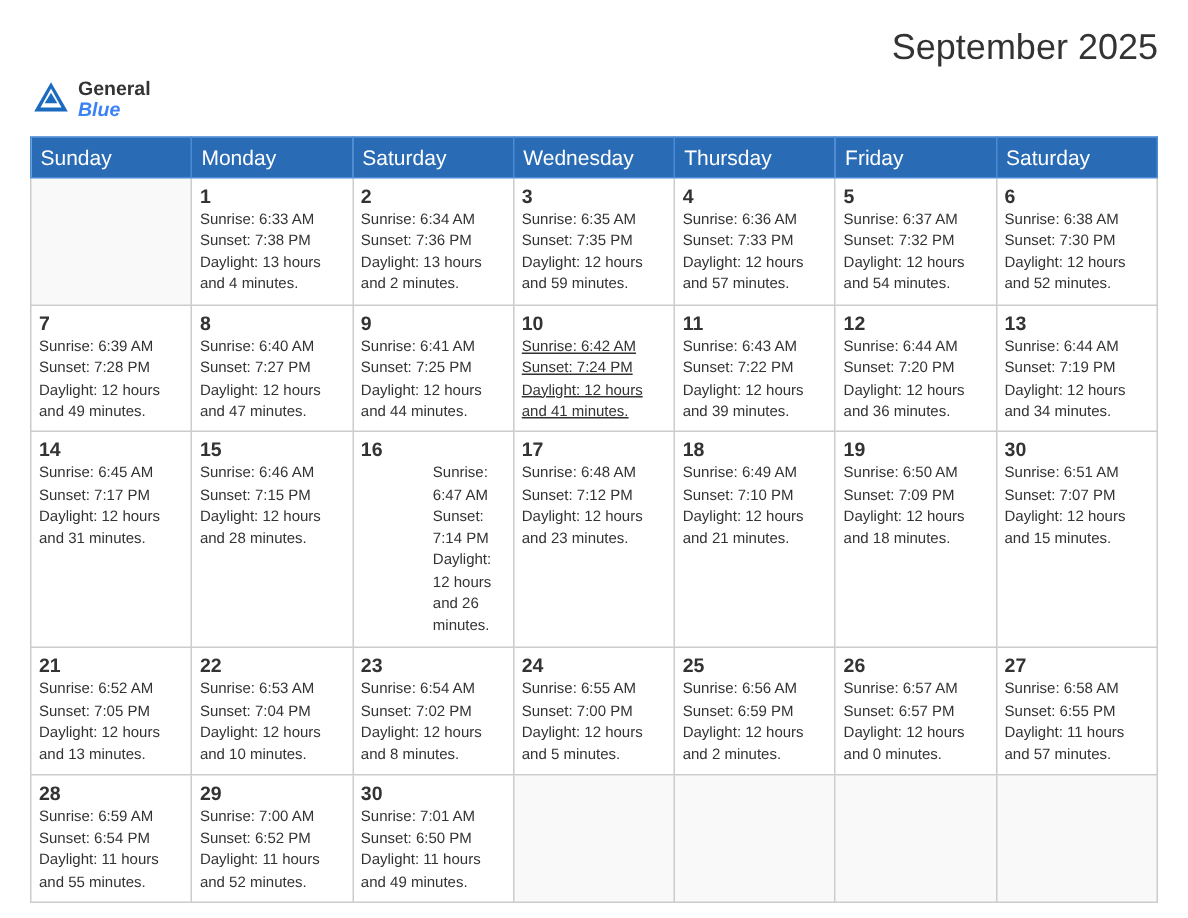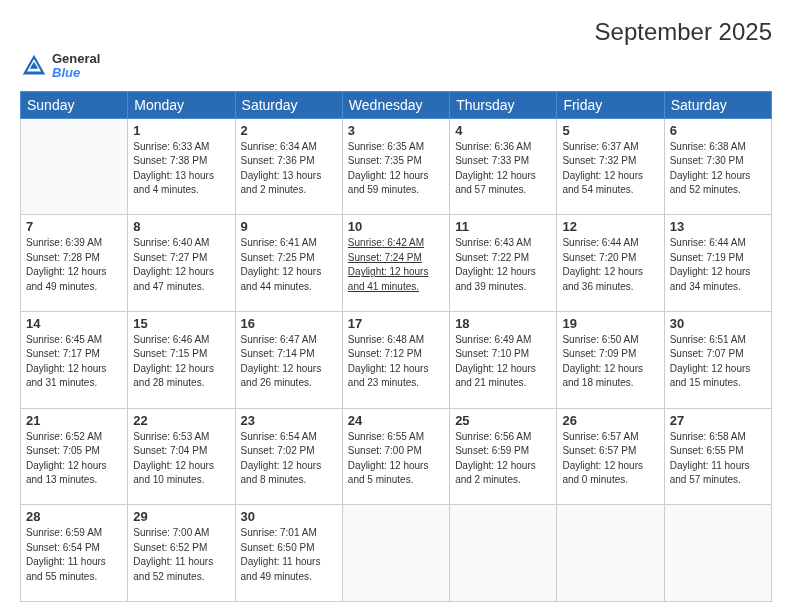--- a/index.html
+++ b/index.html
@@ -236,21 +236,21 @@
           </td>
           <td>
             <span class="day-num">15</span>
             <div class="day-info" style="white-space: pre-line;">Sunrise: 6:46 AM
 Sunset: 7:15 PM
 Daylight: 12 hours
 and 28 minutes.</div>
           </td>
           <td>
             <span class="day-num">16</span>
-            <div class="day-info" style="white-space: pre-line;">Sunrise: 6:47 AM
+            <div class="day-info" style="white-space: pre-line; margin-left: 48px;">Sunrise: 6:47 AM
 Sunset: 7:14 PM
 Daylight: 12 hours
 and 26 minutes.</div>
           </td>
           <td>
             <span class="day-num">17</span>
             <div class="day-info" style="white-space: pre-line;">Sunrise: 6:48 AM
 Sunset: 7:12 PM
 Daylight: 12 hours
 and 23 minutes.</div>

